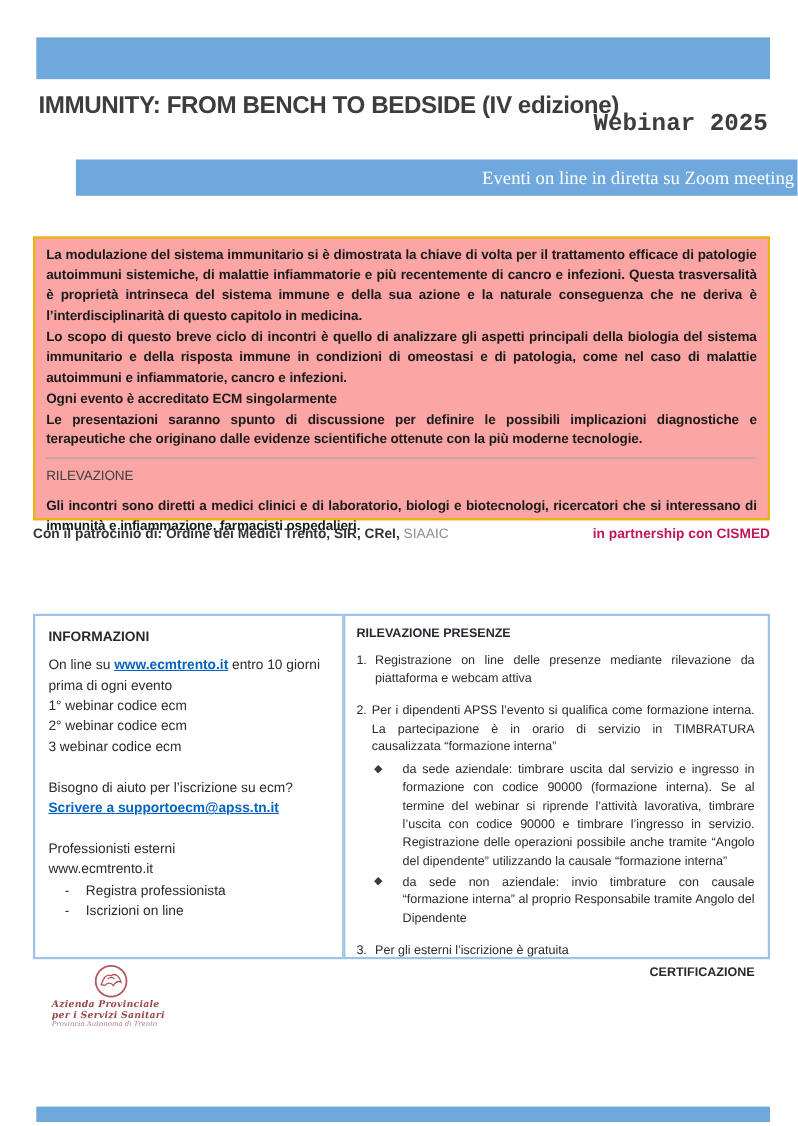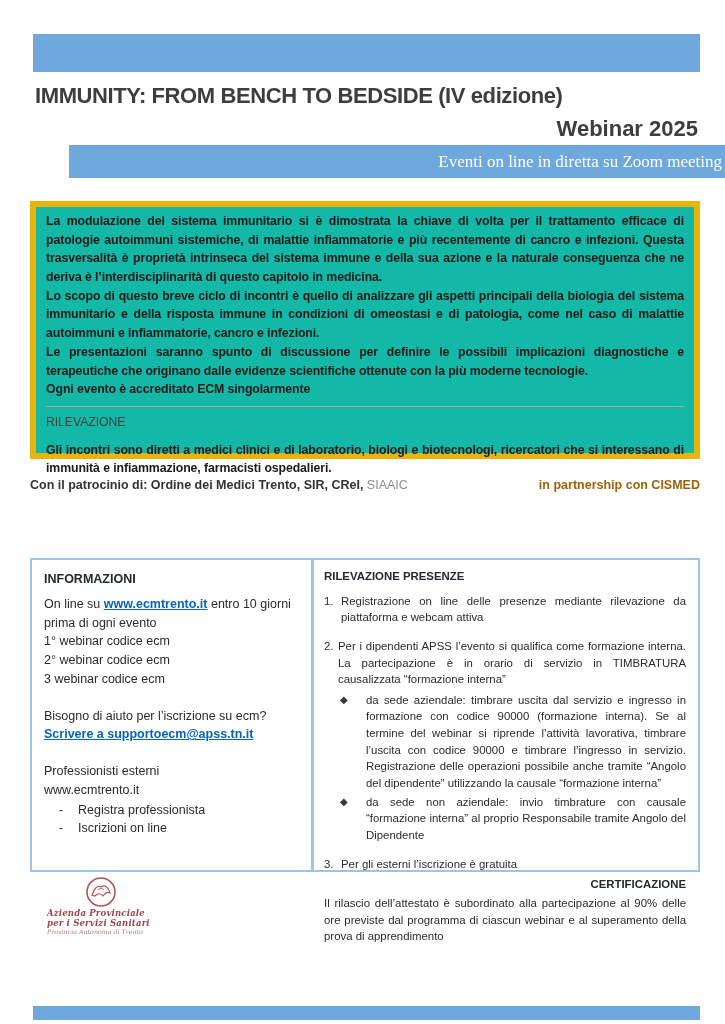--- a/index.html
+++ b/index.html
@@ -13,50 +13,50 @@
   }
   .abs { position:absolute; }
 
   
   .top-bar { left:33px; top:34px; width:667px; height:38px; background:#6fa8dc; }
   .page-title {
     left:35px; top:83px; width:660px;
     font-size:22px; font-weight:bold; color:#3d3d3d; letter-spacing:-0.4px;
   }
   .page-subtitle {
-    left:35px; top:116px; width:663px; text-align:right;
-    font-size:22px; font-weight:bold; color:#3d3d3d;
+    left:35px; top:100px; width:663px; text-align:right;
+    font-size:22px; font-weight:bold; color:#3d3d3d;font-family:Liberation Mono, monospace;
   }
   .banner-bar {
     left:33px; top:145px; width:667px; height:33px; background:#6fa8dc;
     font-family:"Liberation Serif", serif; font-size:17px; color:#ffffff;
     text-align:right; line-height:33px; padding-right:14px;margin-left:36px;
   }
 
   
   .intro-box {
-    left:30px; top:201px; width:670px; height:258px;
-    border:6px solid #eab308; background:#14b8a6;
+    left:30px; top:215px; width:670px; height:258px;
+    border:2px solid #eab308; background:#fca5a5;
     padding:5px 10px 6px 10px;
     font-size:12.3px; font-weight:bold; color:#1a1a1a;
     line-height:1.52; text-align:justify; letter-spacing:-0.1px;
   }
   .intro-box p { margin:0; }
   .intro-sep { border-top:1.5px solid #a6a6a6; margin:7px 0 6px 0; }
   .destinatari-label { font-weight:normal; color:#404040; margin-bottom:9px; text-align:left; }
 
   
   .patronage {
     left:30px; top:478px; width:670px;
     display:flex; justify-content:space-between;
     font-size:12.5px; color:#333333;
   }
   .patronage .bold { font-weight:bold; }
   .patronage .gray { font-weight:normal; color:#8f8f8f; }
-  .patronage .right { font-weight:600; color:#a16207; }
+  .patronage .right { font-weight:600; color:#be185d; }
 
   
   .info-box {
     left:30px; top:558px; width:283px; height:314px;
     border:2px solid #9dc3e6; background:#ffffff;
     padding:10px 12px; font-size:12.5px; line-height:1.5; color:#2b2b2b;
   }
   .presence-box {
     left:312px; top:558px; width:388px; height:314px;
     border:2px solid #9dc3e6; background:#ffffff;
@@ -101,22 +101,22 @@
 <body>
 
 <div class="abs top-bar"></div>
 <div class="abs page-title">IMMUNITY: FROM BENCH TO BEDSIDE (IV edizione)</div>
 <div class="abs page-subtitle">Webinar 2025</div>
 <div class="abs banner-bar">Eventi on line in diretta su Zoom meeting</div>
 
 <div class="abs intro-box">
   <p>La modulazione del sistema immunitario si è dimostrata la chiave di volta per il trattamento efficace di patologie autoimmuni sistemiche, di malattie infiammatorie e più recentemente di cancro e infezioni. Questa trasversalità è proprietà intrinseca del sistema immune e della sua azione e la naturale conseguenza che ne deriva è l’interdisciplinarità di questo capitolo in medicina.</p>
   <p>Lo scopo di questo breve ciclo di incontri è quello di analizzare gli aspetti principali della biologia del sistema immunitario e della risposta immune in condizioni di omeostasi e di patologia, come nel caso di malattie autoimmuni e infiammatorie, cancro e infezioni.</p>
+  <p>Ogni evento è accreditato ECM singolarmente</p>
   <p>Le presentazioni saranno spunto di discussione per definire le possibili implicazioni diagnostiche e terapeutiche che originano dalle evidenze scientifiche ottenute con la più moderne tecnologie.</p>
-  <p>Ogni evento è accreditato ECM singolarmente</p>
   <div class="intro-sep"></div>
   <div class="destinatari-label">RILEVAZIONE</div>
   <p>Gli incontri sono diretti a medici clinici e di laboratorio, biologi e biotecnologi, ricercatori che si interessano di immunità e infiammazione, farmacisti ospedalieri.</p>
 </div>
 
 <div class="abs patronage">
   <div>
     <span class="bold">Con il patrocinio di: Ordine dei Medici Trento, SIR, CReI,</span>
     <span class="gray">SIAAIC</span>
   </div>
@@ -171,21 +171,20 @@
     <span class="dia">◆</span>
     <span class="txt">da sede non aziendale: invio timbrature con causale “formazione interna” al proprio Responsabile tramite Angolo del Dipendente</span>
   </div>
 
   <div class="num-item mt10">
     <span class="num">3.</span>
     <span class="txt">Per gli esterni l’iscrizione è gratuita</span>
   </div>
 
   <div class="cert-heading">CERTIFICAZIONE</div>
-  <div class="cert-text">Il rilascio dell’attestato è subordinato alla partecipazione al 90% delle ore previste dal programma di ciascun webinar e al superamento della prova di apprendimento</div>
 </div>
 
 <div class="abs apss-logo">
   <svg width="32" height="32" viewBox="0 0 32 32">
     <circle cx="16" cy="16" r="14" fill="none" stroke="#b0565a" stroke-width="1.6"></circle>
     <path d="M7,19 C9,13 12,9 16,11 C20,8 24,12 25,17 C22,15 20,17 18,20 C16,17 13,17 10,20 Z" fill="none" stroke="#b0565a" stroke-width="1.2"></path>
     <path d="M13,14 C15,12 17,12 19,14" fill="none" stroke="#b0565a" stroke-width="1"></path>
   </svg>
   <div class="logo-l1">Azienda Provinciale</div>
   <div class="logo-l2">per i Servizi Sanitari</div>

